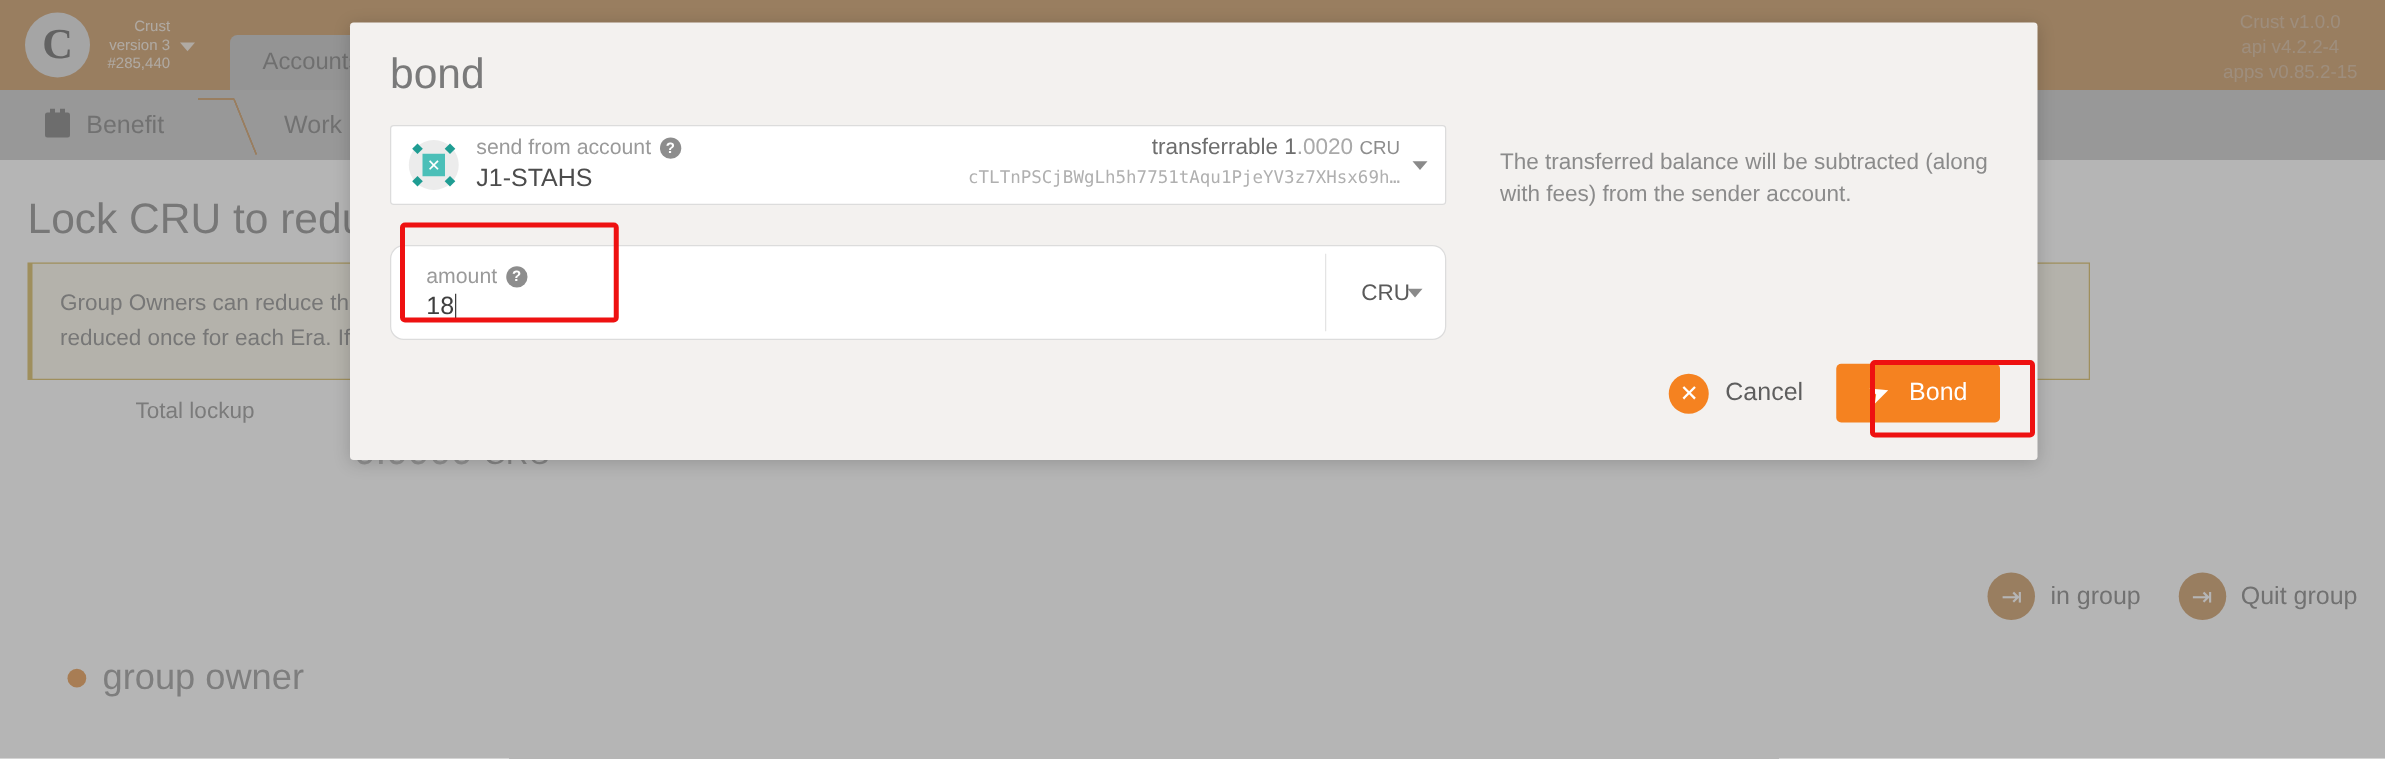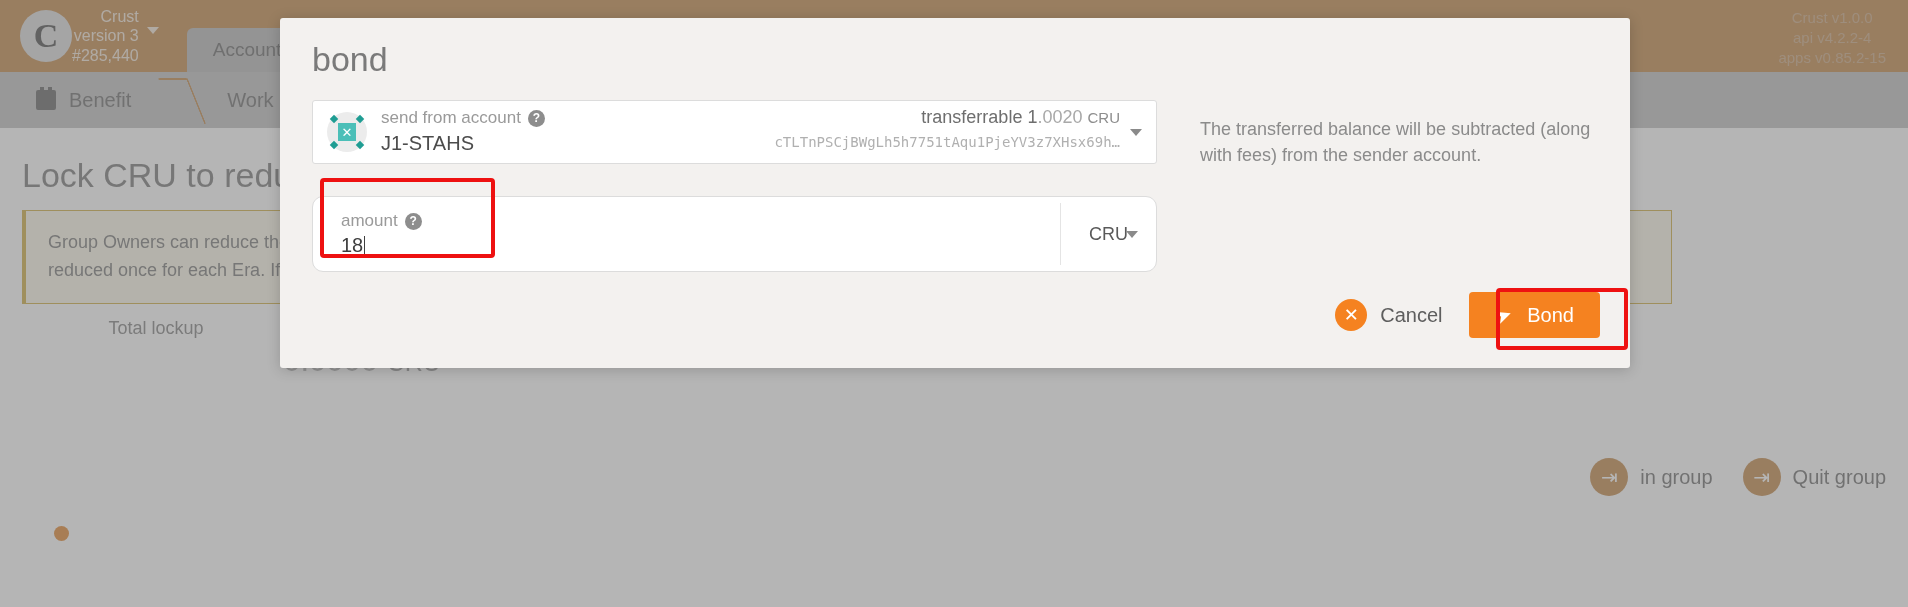--- a/index.html
+++ b/index.html
@@ -20,21 +20,21 @@
     display: flex; align-items: center;
   }
   .logo-circle {
     width: 52px; height: 52px; border-radius: 50%;
     background: #d9d9d9; margin-left: 20px;
     display: flex; align-items: center; justify-content: center;
     flex: none;
   }
   .logo-glyph { font-size: 34px; font-weight: bold; color: #3b3b3b; line-height: 1; font-family: "Liberation Serif", serif; }
   .chain-info {
-    margin-left: 0; color: #f2e4d4; font-size: 16px; line-height: 1.22;
+    margin-left: 14px; color: #f2e4d4; font-size: 12px; line-height: 1.22;
     text-align: right; position: relative; padding-right: 26px;
   }
   .chain-info .cap { white-space: nowrap; }
   .caret-down {
     position: absolute; right: 6px; top: 20px;
     width: 0; height: 0;
     border-left: 6px solid transparent; border-right: 6px solid transparent;
     border-top: 7px solid #f2e4d4;
   }
   .tab-accounts {
@@ -293,20 +293,21 @@
           <span>in group</span>
         </div>
         <div class="circ-btn">
           <span class="circ">⇥</span>
           <span>Quit group</span>
         </div>
       </div>
 
       <div class="owner-title">
         <span class="owner-dot"></span>
+        <span>group owner</span>
       </div>
 
     </div>
   </div>
 
   <div class="overlay"></div>
 
   <div class="modal">
     <div class="modal-title">bond</div>
 

